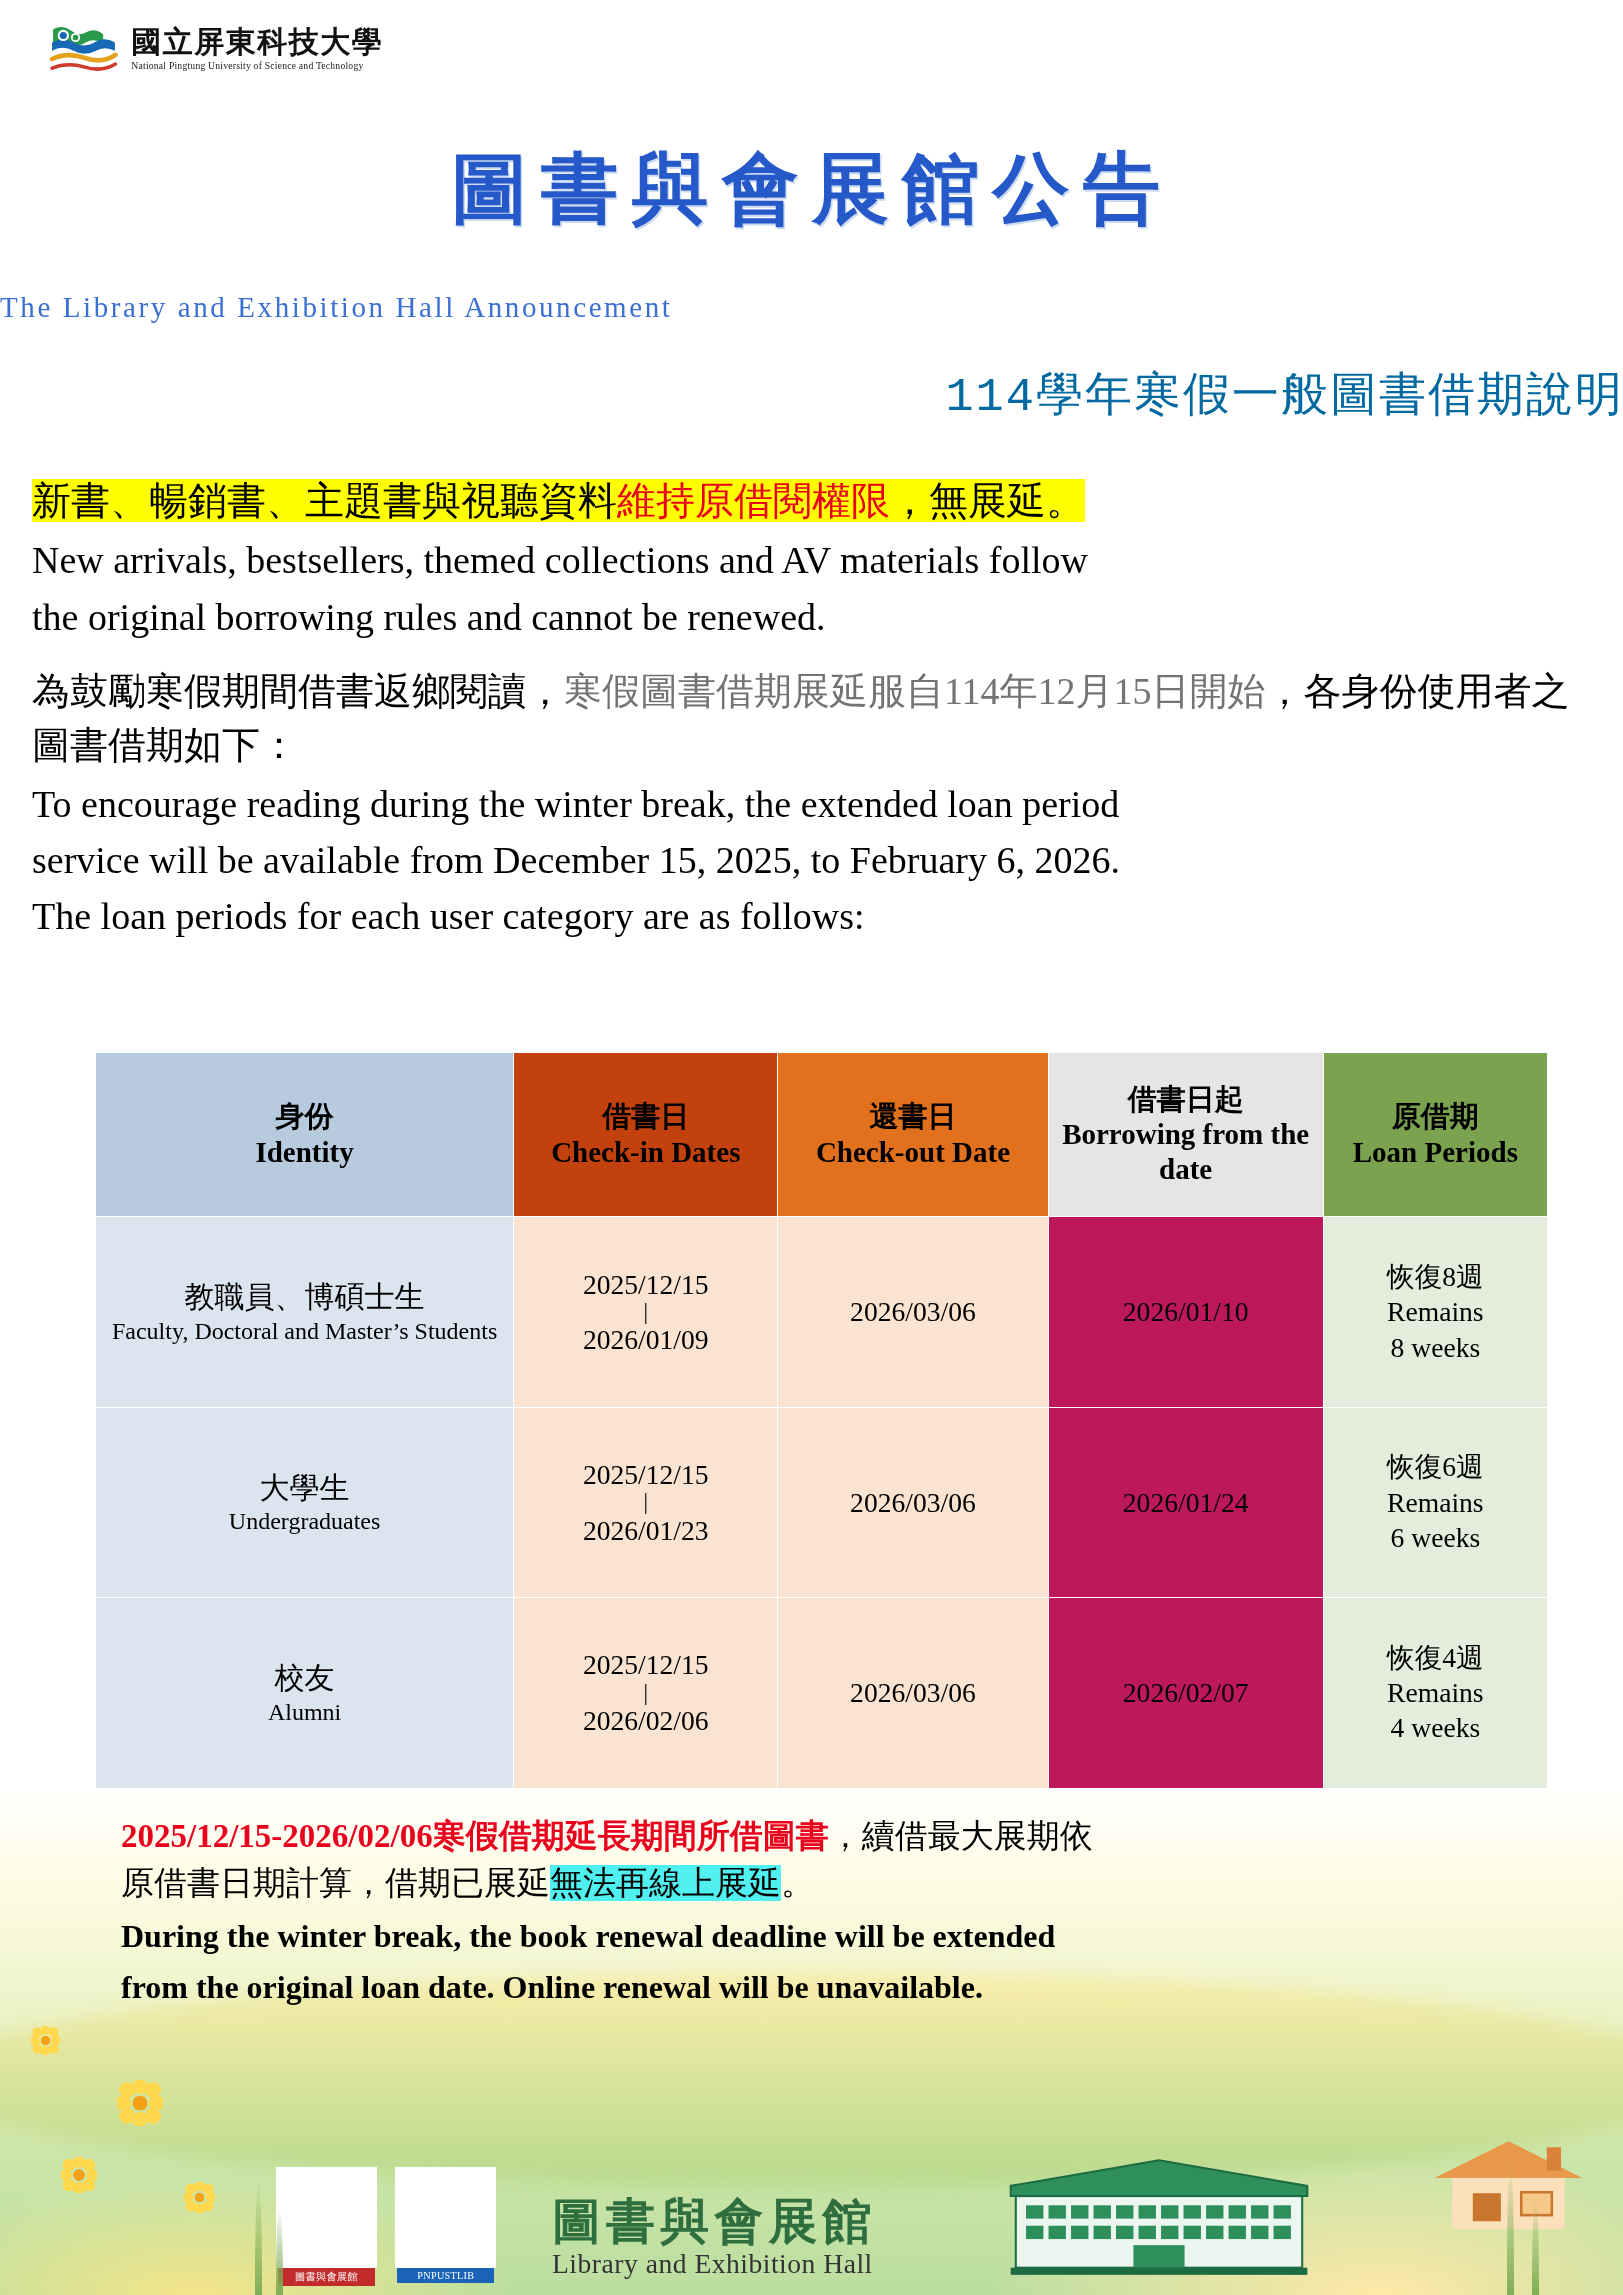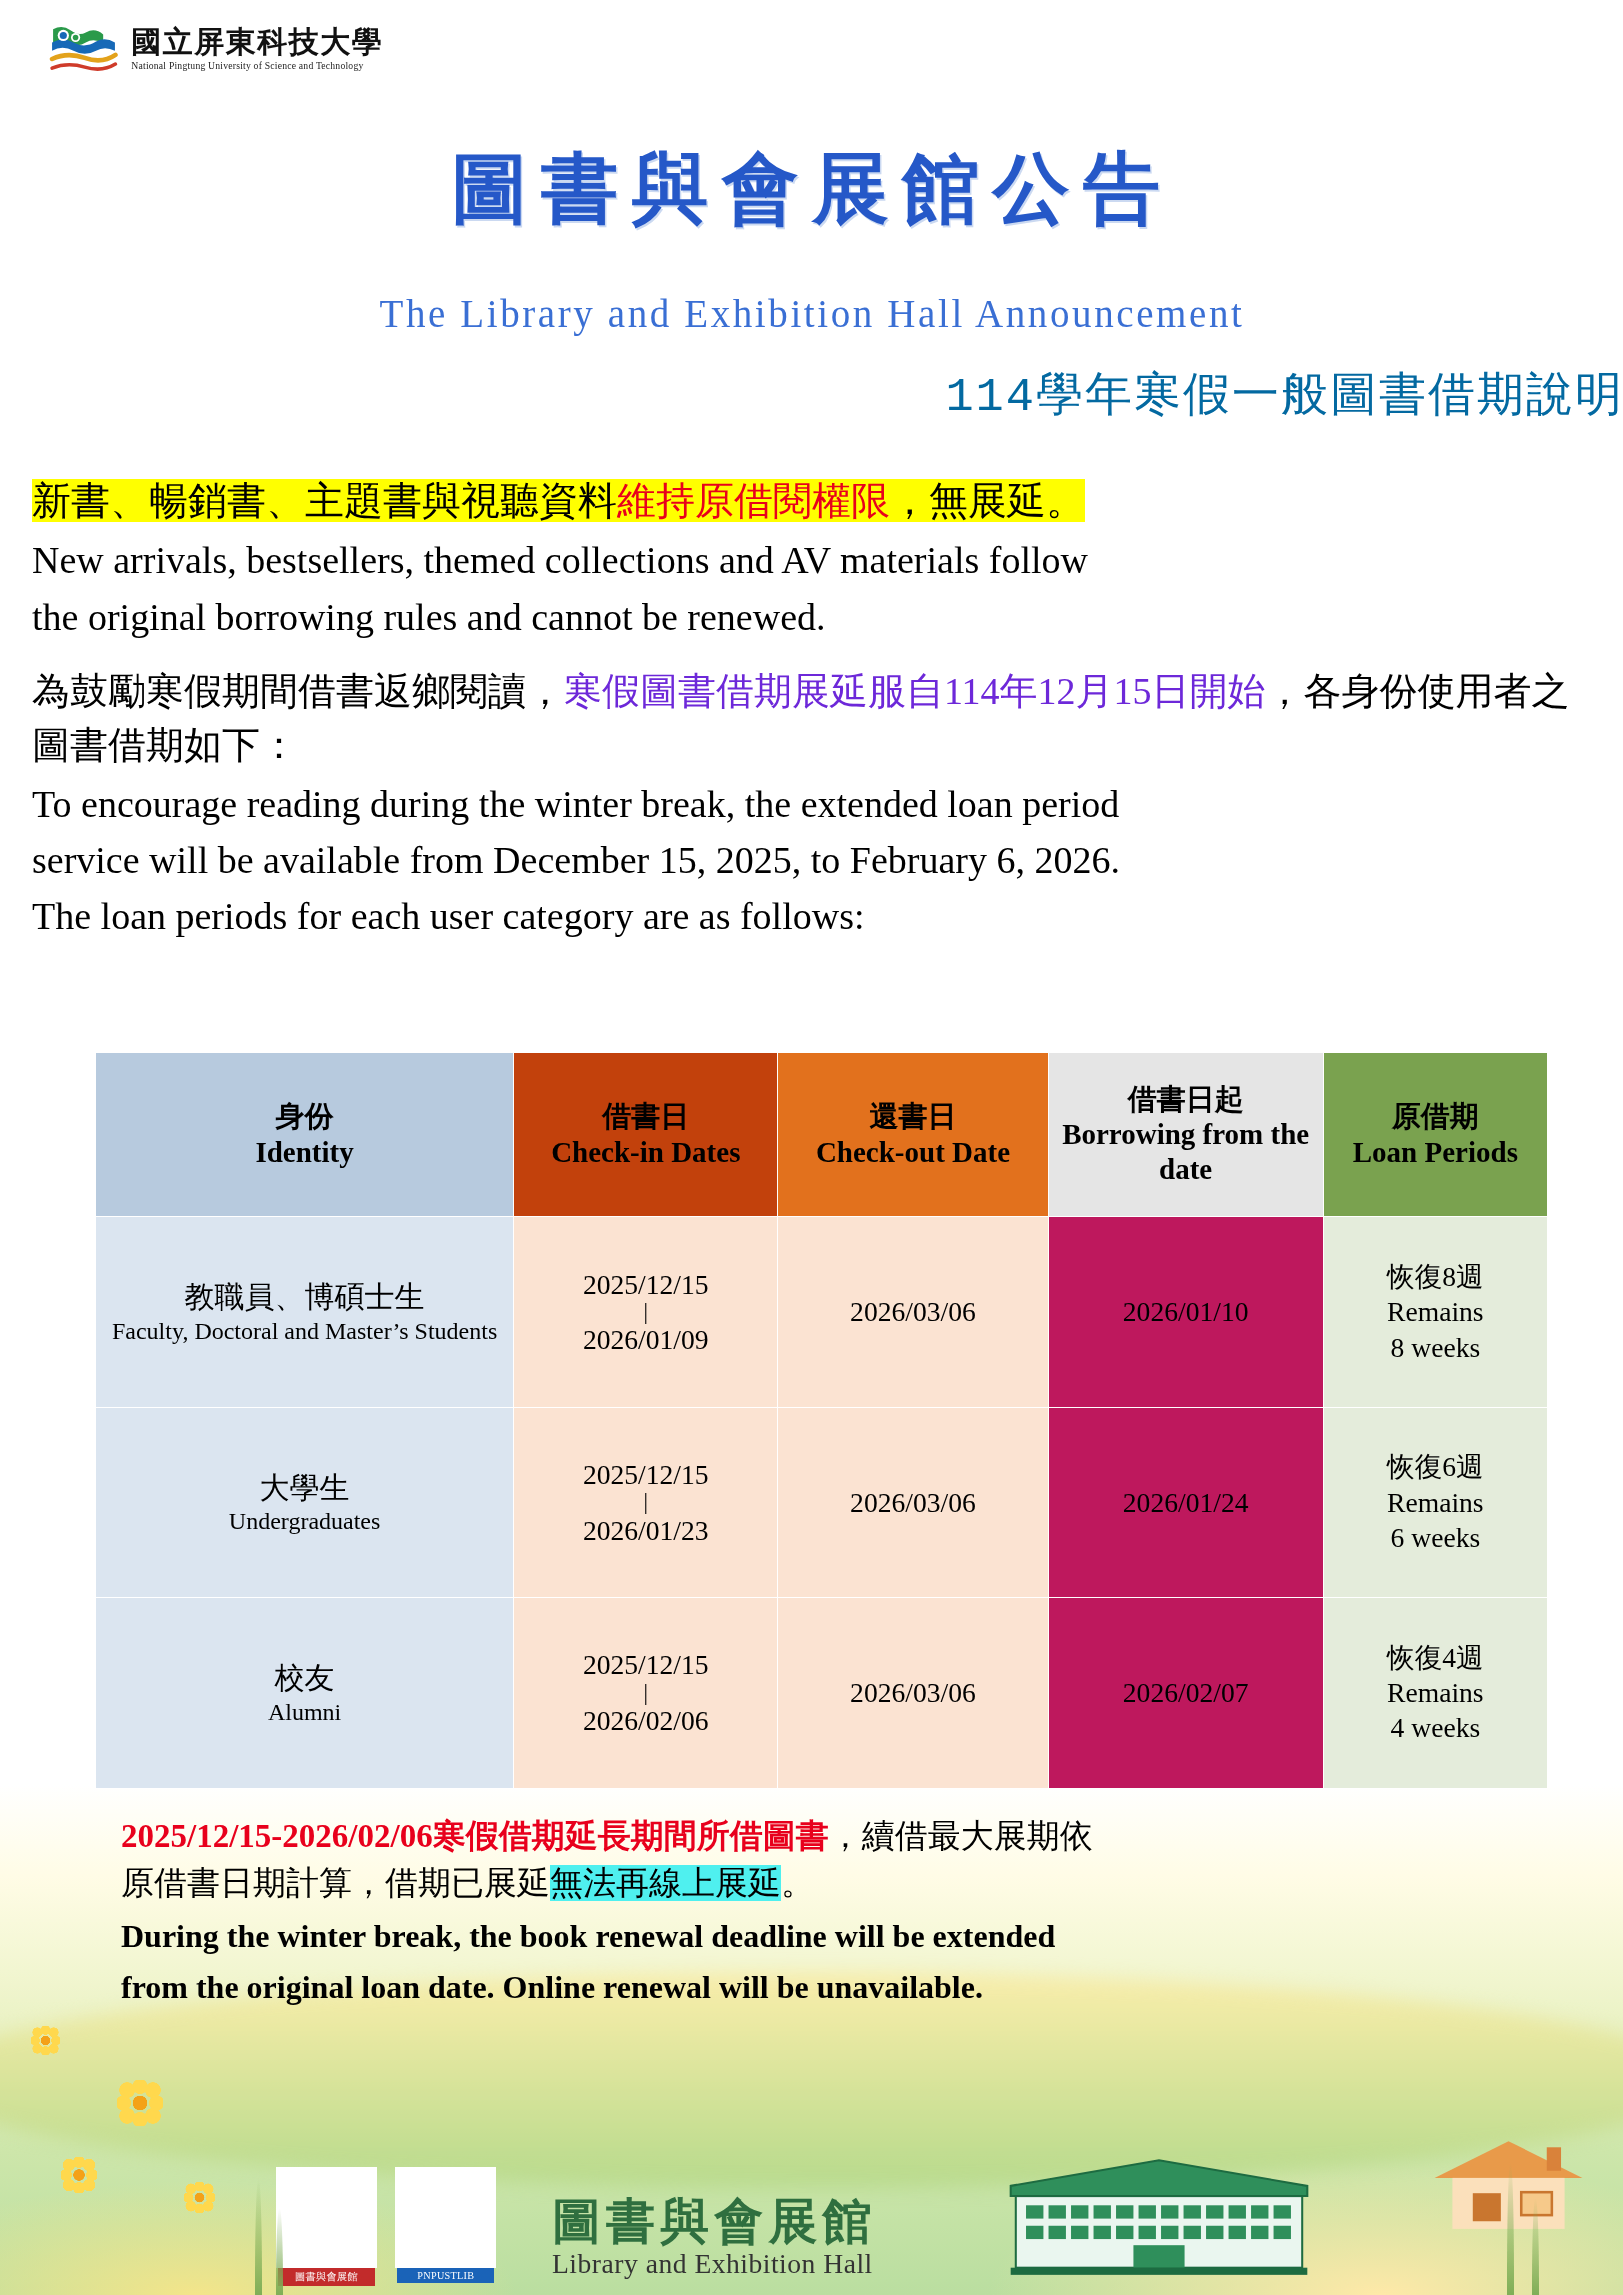--- a/index.html
+++ b/index.html
@@ -111,23 +111,23 @@
     font-weight: bold;
     color: #2558c8;
     letter-spacing: 13.3px;
     text-shadow: 1.5px 1.5px 0 rgba(140,170,225,0.45);
     z-index: 5;
   }
   .title-en {
     position: absolute;
     top: 291px;
     left: 0; right: 0;
-    text-align: center;
-    font-family: "Liberation Serif", serif;
-    font-size: 39px;
+    text-align: left;
+    font-family: "Liberation Serif", serif;
+    font-size: 29px;
     color: #3a6fd4;
     letter-spacing: 2.6px;
     z-index: 5;
   }
   .subtitle-zh {
     position: absolute;
     top: 363px;
     left: 0; right: 0;
     text-align: right;
     font-family: Liberation Mono, monospace;
@@ -162,21 +162,21 @@
     color: #000000;
     margin-top: 8.2px;
   }
   .para-zh {
     font-size: 38px;
     line-height: 1.42;
     color: #000000;
     margin-top: 23.5px;
   }
   .para-zh .red {
-    color: #6d28d9;
+    color: #737373;
   }
   .para-en2 {
     font-size: 38px;
     line-height: 1.30;
     color: #000000;
     margin-top: 7px;
   }
 
   
   .table-wrap {

